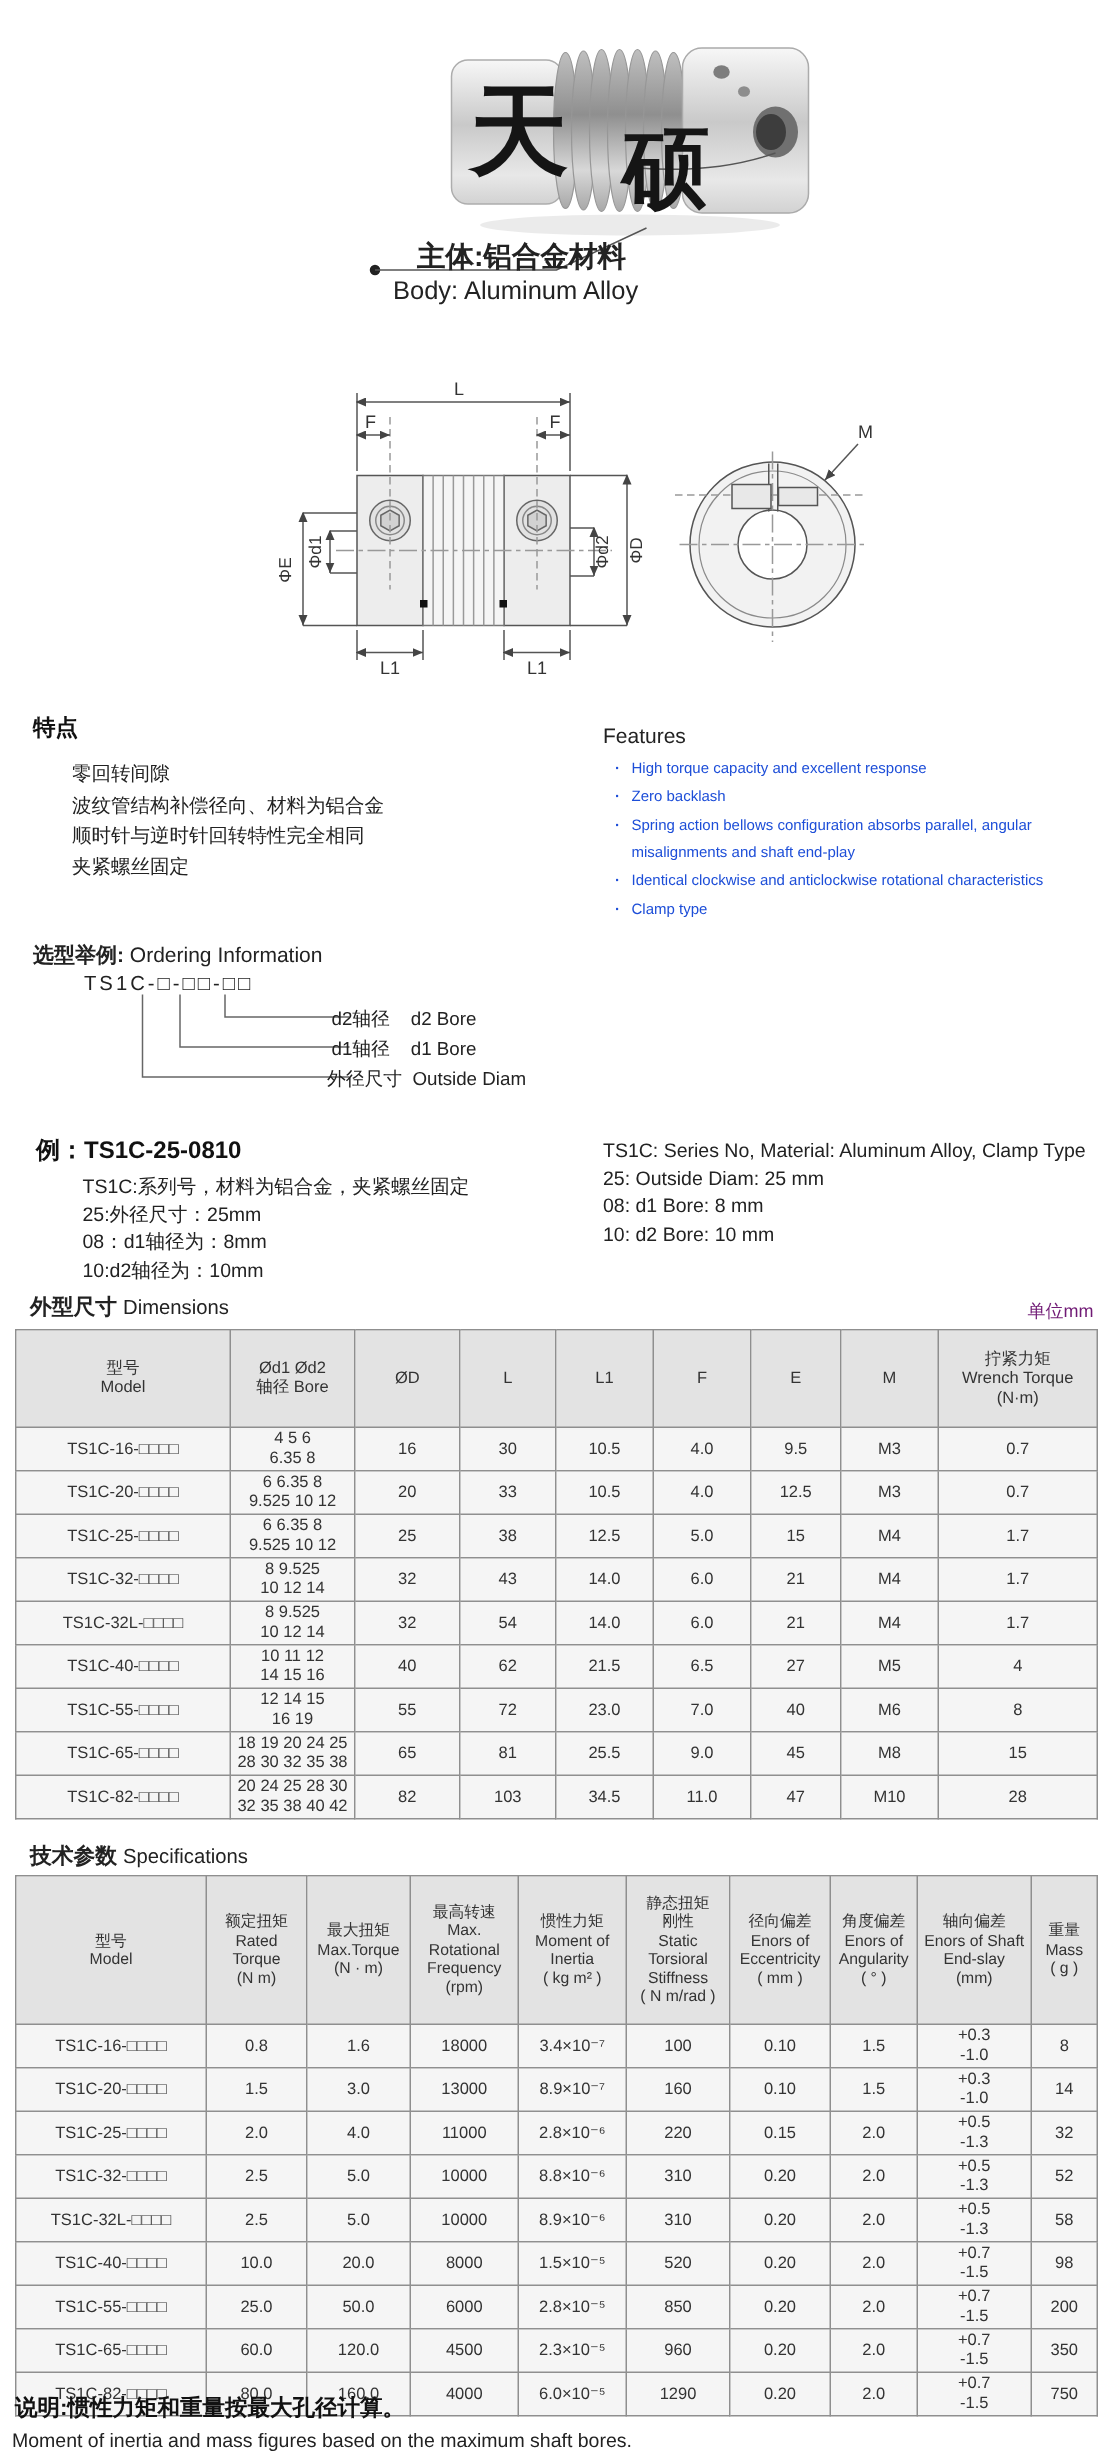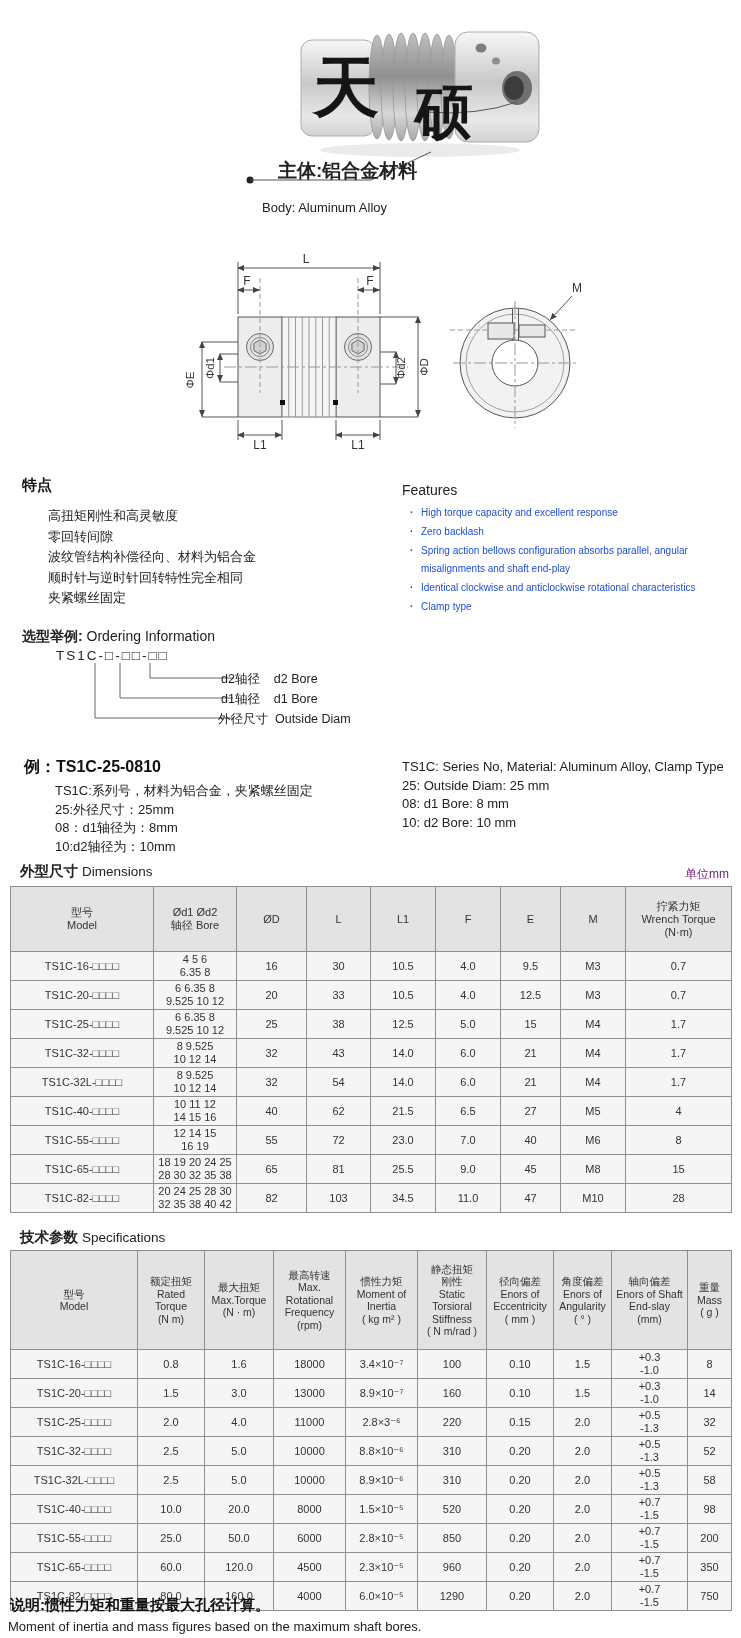--- a/index.html
+++ b/index.html
@@ -72,21 +72,21 @@
     <path d="M252,92 q-40,14 -92,10" fill="none" stroke="#555" stroke-width="1"></path>
     <text x="48" y="100" font-size="66" font-weight="bold" fill="#151515" font-family="'DejaVu Serif',serif">天</text>
     <text x="150" y="122" font-size="58" font-weight="bold" fill="#151515" font-family="'DejaVu Serif',serif">硕</text>
   </svg>
 
   <svg class="abs" style="left:243px;top:140px;" width="210" height="48" viewBox="0 0 210 48">
     <circle cx="7" cy="40" r="3.5" fill="#222"></circle>
     <polyline points="7,40 128,40 188,12" fill="none" stroke="#555" stroke-width="1"></polyline>
   </svg>
   <div class="abs" style="left:278px;top:158px;font-size:19px;font-weight:bold;color:#222;">主体:铝合金材料</div>
-  <div class="abs" style="left:262px;top:200px;font-size:13px;color:#222;">Body: Aluminum  Alloy</div>
+  <div class="abs" style="left:262px;top:184px;font-size:17px;color:#222;">Body: Aluminum  Alloy</div>
 
   <svg class="abs" style="left:180px;top:230px;" width="545" height="222" viewBox="0 0 545 222">
     <defs>
       <marker id="ar" markerWidth="9" markerHeight="8" refX="7" refY="3" orient="auto">
           <path d="M0,0L7,3L0,6z" fill="#444"></path>
         </marker>
       <marker id="arb" markerWidth="9" markerHeight="8" refX="1" refY="3" orient="auto">
           <path d="M7,0L0,3L7,6z" fill="#444"></path>
         </marker>
     </defs>
@@ -187,21 +187,20 @@
       <line x1="338.5" y1="79" x2="338.5" y2="111" stroke="#555"></line>
       <rect x="308" y="93" width="26" height="16" fill="#e8e8e8" stroke="#555"></rect>
       <rect x="339" y="95" width="26" height="12" fill="#e8e8e8" stroke="#555"></rect>
     </g>
     <line x1="392" y1="66" x2="370" y2="90" stroke="#555" marker-end="url(#ar)"></line>
     <text x="392" y="62" font-size="12" fill="#333">M</text>
   </svg>
 
   <div class="abs sec-title" style="left:22px;top:476px;">特点</div>
   <div class="abs" style="left:48px;top:506px;width:330px;">
-      <div class="feat-zh-item">高扭矩刚性和高灵敏度</div>
       <div class="feat-zh-item">零回转间隙</div>
       <div class="feat-zh-item">波纹管结构补偿径向、材料为铝合金</div>
       <div class="feat-zh-item">顺时针与逆时针回转特性完全相同</div>
       <div class="feat-zh-item">夹紧螺丝固定</div>
     </div>
 
   <div class="abs" style="left:402px;top:482px;font-size:14px;color:#222;">Features</div>
   <div class="abs" style="left:408px;top:504px;width:328px;">
       <div class="feat-en-item">High torque capacity and excellent response</div>
       <div class="feat-en-item">Zero backlash</div>
@@ -436,21 +435,21 @@
           <td>0.10</td>
           <td>1.5</td>
           <td>+0.3<br>-1.0</td>
           <td>14</td>
         </tr>
         <tr>
           <td>TS1C-25-□□□□</td>
           <td>2.0</td>
           <td>4.0</td>
           <td>11000</td>
-          <td>2.8×3⁻⁶</td>
+          <td>2.8×10⁻⁶</td>
           <td>220</td>
           <td>0.15</td>
           <td>2.0</td>
           <td>+0.5<br>-1.3</td>
           <td>32</td>
         </tr>
         <tr>
           <td>TS1C-32-□□□□</td>
           <td>2.5</td>
           <td>5.0</td>

